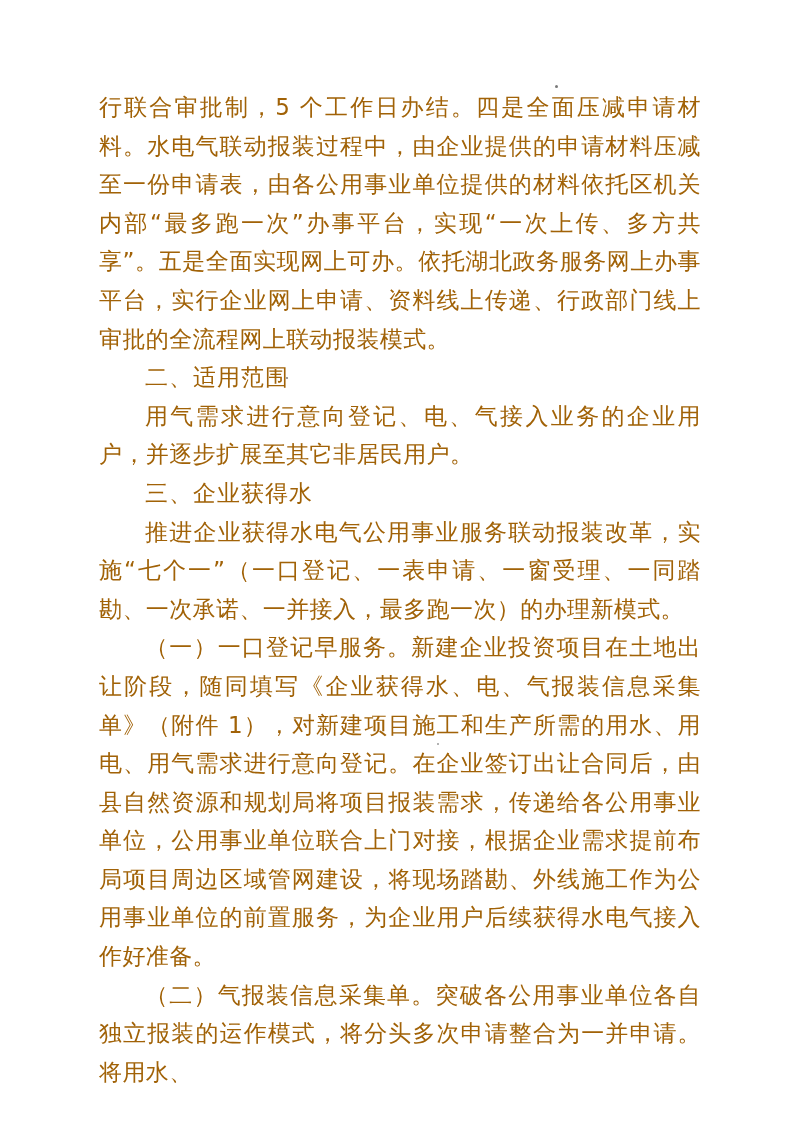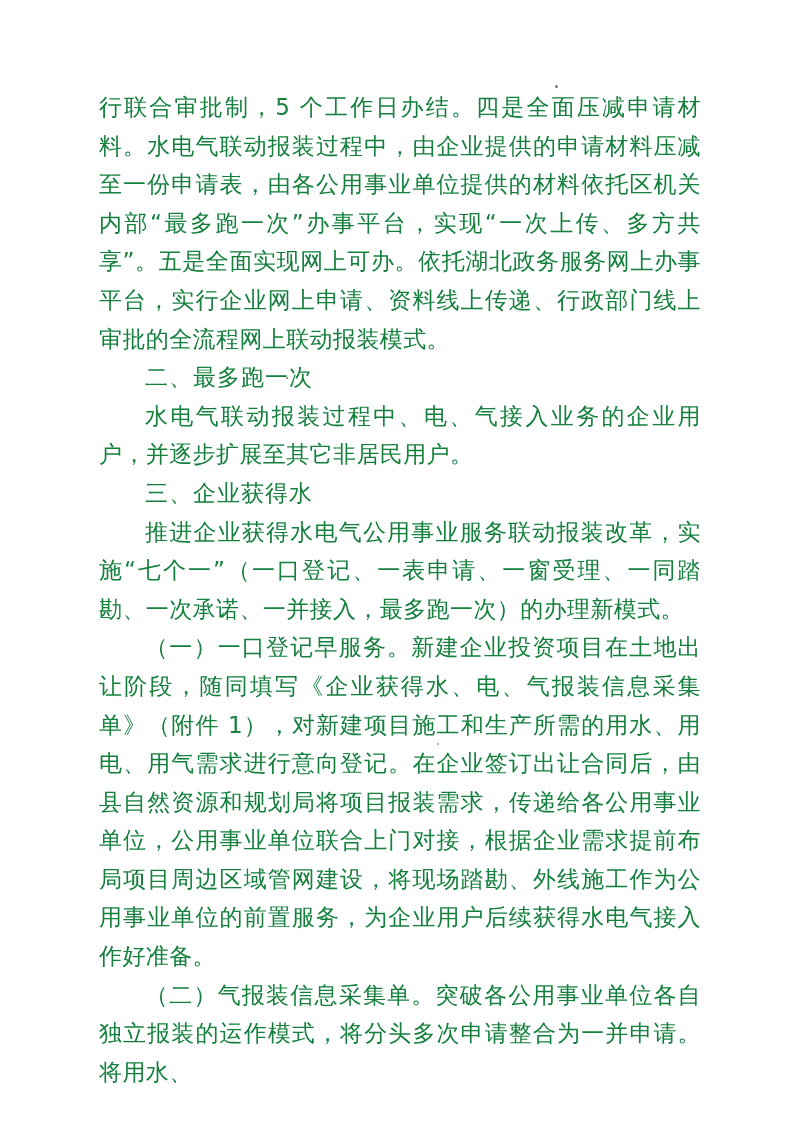--- a/index.html
+++ b/index.html
@@ -23,21 +23,21 @@
     background: #ffffff;
   }
   .page-text {
     position: absolute;
     left: 99px;
     top: 88px;
     width: 602px;
     font-size: 23px;
     line-height: 38.6px;
     letter-spacing: 0.4px;
-    color: #15803d;
+    color: #a16207;
     text-align: justify;
     text-justify: inter-ideograph;
   }
   .page-text p, .page-text h3 {
     margin: 0;
     padding: 0;
     font-size: 23px;
     line-height: 38.6px;
     font-weight: normal;
   }
@@ -65,23 +65,23 @@
 </style>
 </head>
 <body>
 
 <div class="scan-page">
 
   <div class="page-text">
 
     <p class="para-continuation">行联合审批制，5 个工作日办结。四是全面压减申请材料。水电气联动报装过程中，由企业提供的申请材料压减至一份申请表，由各公用事业单位提供的材料依托区机关内部“最多跑一次”办事平台，实现“一次上传、多方共享”。五是全面实现网上可办。依托湖北政务服务网上办事平台，实行企业网上申请、资料线上传递、行政部门线上审批的全流程网上联动报装模式。</p>
 
-    <h3 class="section-heading">二、最多跑一次</h3>
+    <h3 class="section-heading">二、适用范围</h3>
 
-    <p class="para-indent">水电气联动报装过程中、电、气接入业务的企业用户，并逐步扩展至其它非居民用户。</p>
+    <p class="para-indent">用气需求进行意向登记、电、气接入业务的企业用户，并逐步扩展至其它非居民用户。</p>
 
     <h3 class="section-heading">三、企业获得水</h3>
 
     <p class="para-indent">推进企业获得水电气公用事业服务联动报装改革，实施“七个一”（一口登记、一表申请、一窗受理、一同踏勘、一次承诺、一并接入，最多跑一次）的办理新模式。</p>
 
     <p class="para-indent">（一）一口登记早服务。新建企业投资项目在土地出让阶段，随同填写《企业获得水、电、气报装信息采集单》（附件 1），对新建项目施工和生产所需的用水、用电、用气需求进行意向登记。在企业签订出让合同后，由县自然资源和规划局将项目报装需求，传递给各公用事业单位，公用事业单位联合上门对接，根据企业需求提前布局项目周边区域管网建设，将现场踏勘、外线施工作为公用事业单位的前置服务，为企业用户后续获得水电气接入作好准备。</p>
 
     <p class="para-indent">（二）气报装信息采集单。突破各公用事业单位各自独立报装的运作模式，将分头多次申请整合为一并申请。将用水、</p>
 
   </div>

